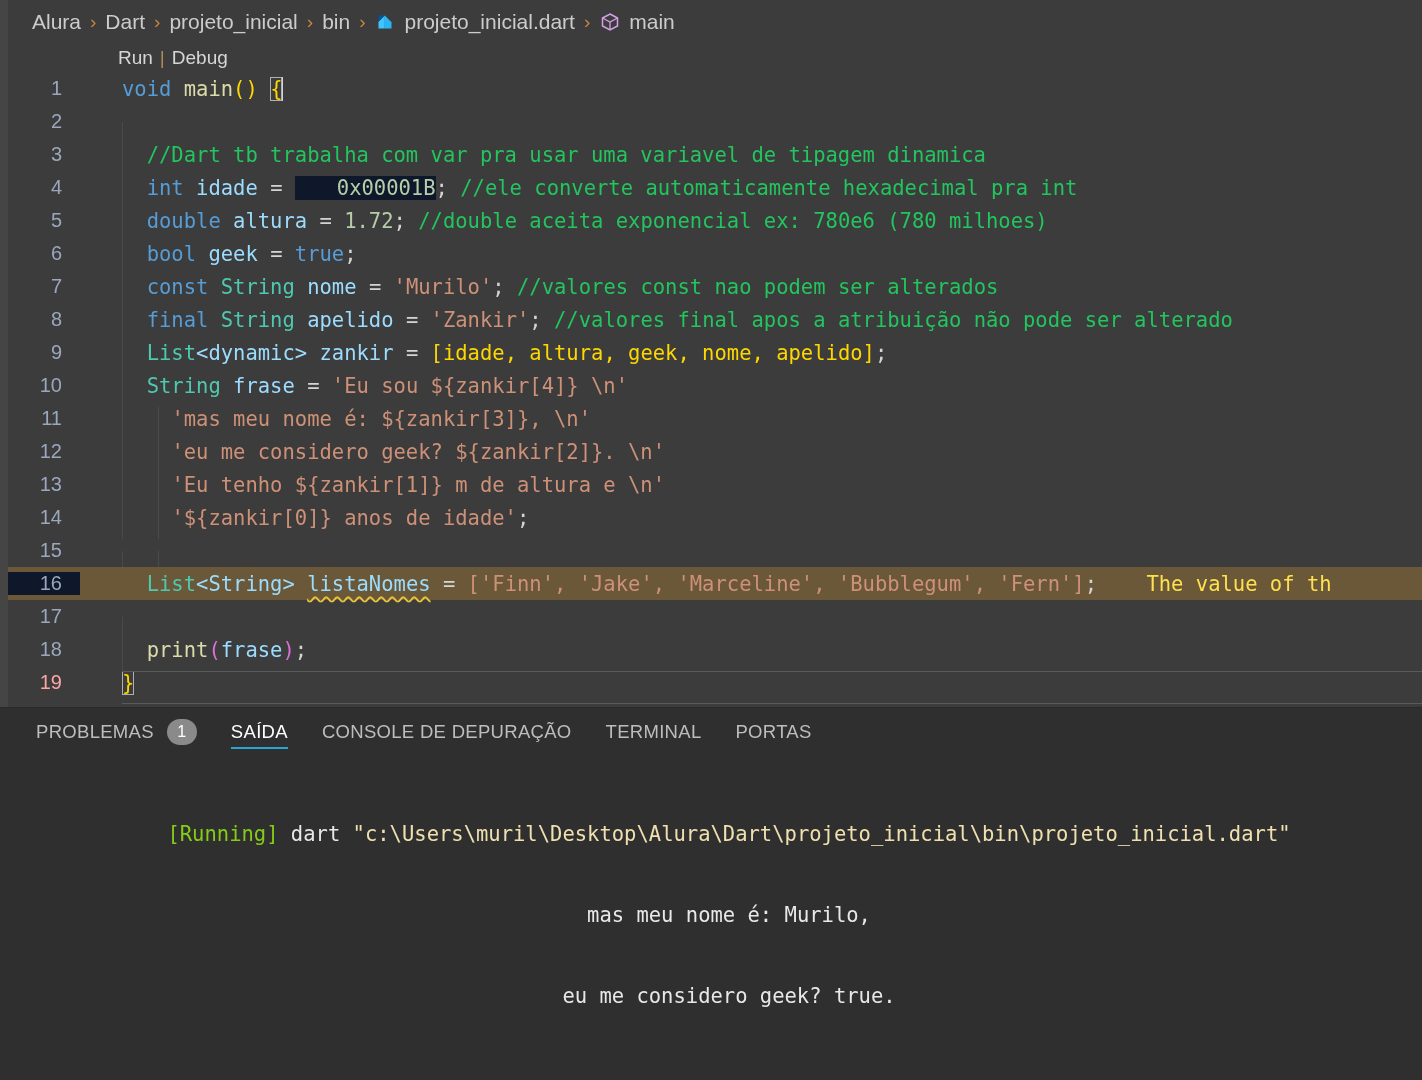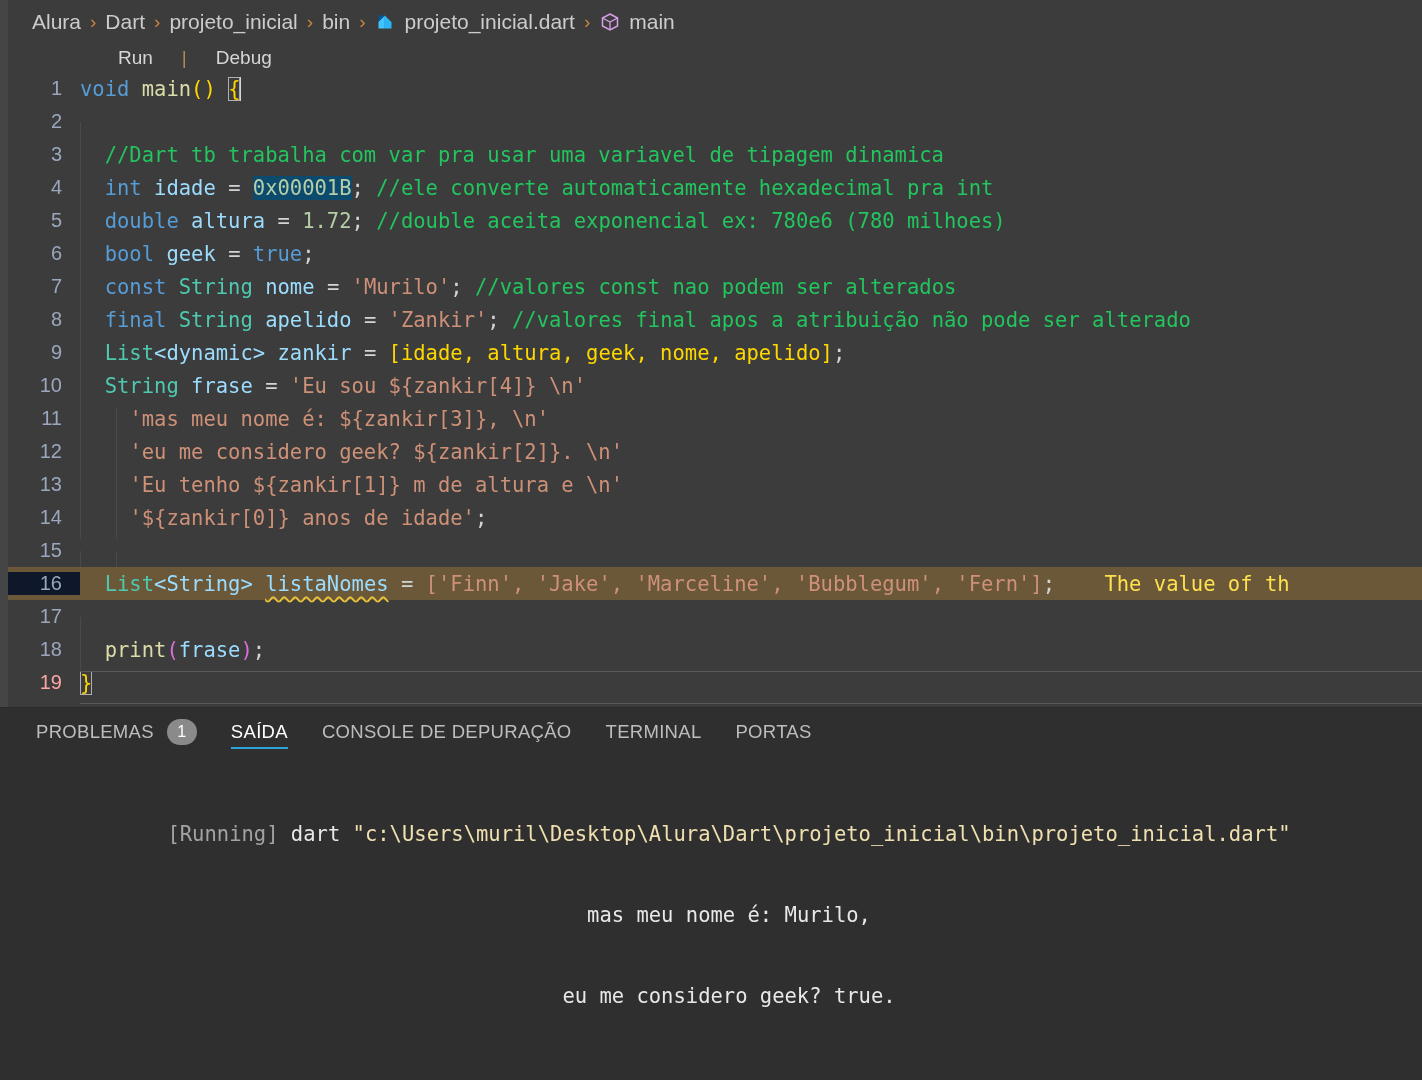--- a/index.html
+++ b/index.html
@@ -27,21 +27,21 @@
     white-space: nowrap;
   }
   .bc-item { color: #cccccc; }
   .bc-sep { color: #c8863c; margin: 0 9px; font-size: 19px; }
   .bc-icon { display: inline-flex; align-items: center; margin-right: 8px; vertical-align: middle; }
 
   
   .codelens {
     position: absolute; left: 118px; top: 44px; height: 28px;
     display: flex; align-items: center;
-    font-size: 19px; color: #d4d4d4; gap: 22px;
+    font-size: 19px; color: #d4d4d4;
   }
   .codelens .cl-link { color: #d6d6d6; }
   .codelens .cl-bar { color: #b08a5a; margin: 0 7px; }
 
   
   .editor {
     position: absolute; left: 8px; top: 72px; right: 0; height: 635px;
     background: #3c3c3c;
     overflow: hidden;
   }
@@ -54,21 +54,21 @@
     font-size: 20.5px;
     white-space: pre;
   }
   .lnum {
     width: 72px; flex: 0 0 72px;
     text-align: right; padding-right: 18px;
     color: #9aa7bd; font-size: 20px;
     font-family: "Liberation Sans", sans-serif;
   }
   .code-row.current .lnum { color: #fca5a5; }
-  .ctext { flex: 1; position: relative; padding-left: 0; }
+  .ctext { flex: 1; position: relative; padding-left: 0; margin-left: 42px; }
 
   
   .guide {
     position: absolute; top: 0; width: 1px; height: 33px;
     background: #4a4a4a;
   }
 
   
   .row-warn { background: #6a5839; }
   .row-warn .lnum { background: #0f172a; }
@@ -83,21 +83,21 @@
   .bmatch { outline: 1px solid #b0b0b0; outline-offset: -1px; }
   .caret {
     display: inline-block; width: 2px; height: 24px;
     background: #d4d4d4; vertical-align: -5px; margin-left: -1px;
   }
   .curline-box {
     position: absolute; left: 0; top: 0; right: 0; height: 33px;
     border-top: 1px solid #555a5a; border-bottom: 1px solid #555a5a;
     pointer-events: none;
   }
-  .sel-hex { background: #0c4a6e; }
+  .sel-hex { background: #0f172a; padding-left: 42px; }
 
   
   .t-kw      { color: #569cd6; }
   .t-type    { color: #4ec9b0; }
   .t-ident   { color: #9cdcfe; }
   .t-plain   { color: #d4d4d4; }
   .t-comment { color: #22c55e; }
   .t-string  { color: #ce9178; }
   .t-num     { color: #b5cea8; }
   .t-fn      { color: #dcdcaa; }
@@ -137,21 +137,21 @@
   .panel-body {
     position: absolute; left: 0; top: 48px; right: 0; bottom: 0;
     padding: 14px 0 0 36px;
     font-family: "DejaVu Sans Mono", monospace;
     font-size: 20.5px;
     color: #e6e6e6;
     white-space: pre;
     overflow: hidden;
   }
   .out-row { height: 33px; line-height: 33px; }
-  .o-tag    { color: #a3a3a3; }
+  .o-tag    { color: #84cc16; }
   .o-plain  { color: #e8e8e8; }
   .o-path   { color: #f0e0b0; }
 </style>
 </head>
 <body>
 
 <div id="app">
 
   <div class="edge-strip"></div>
 

